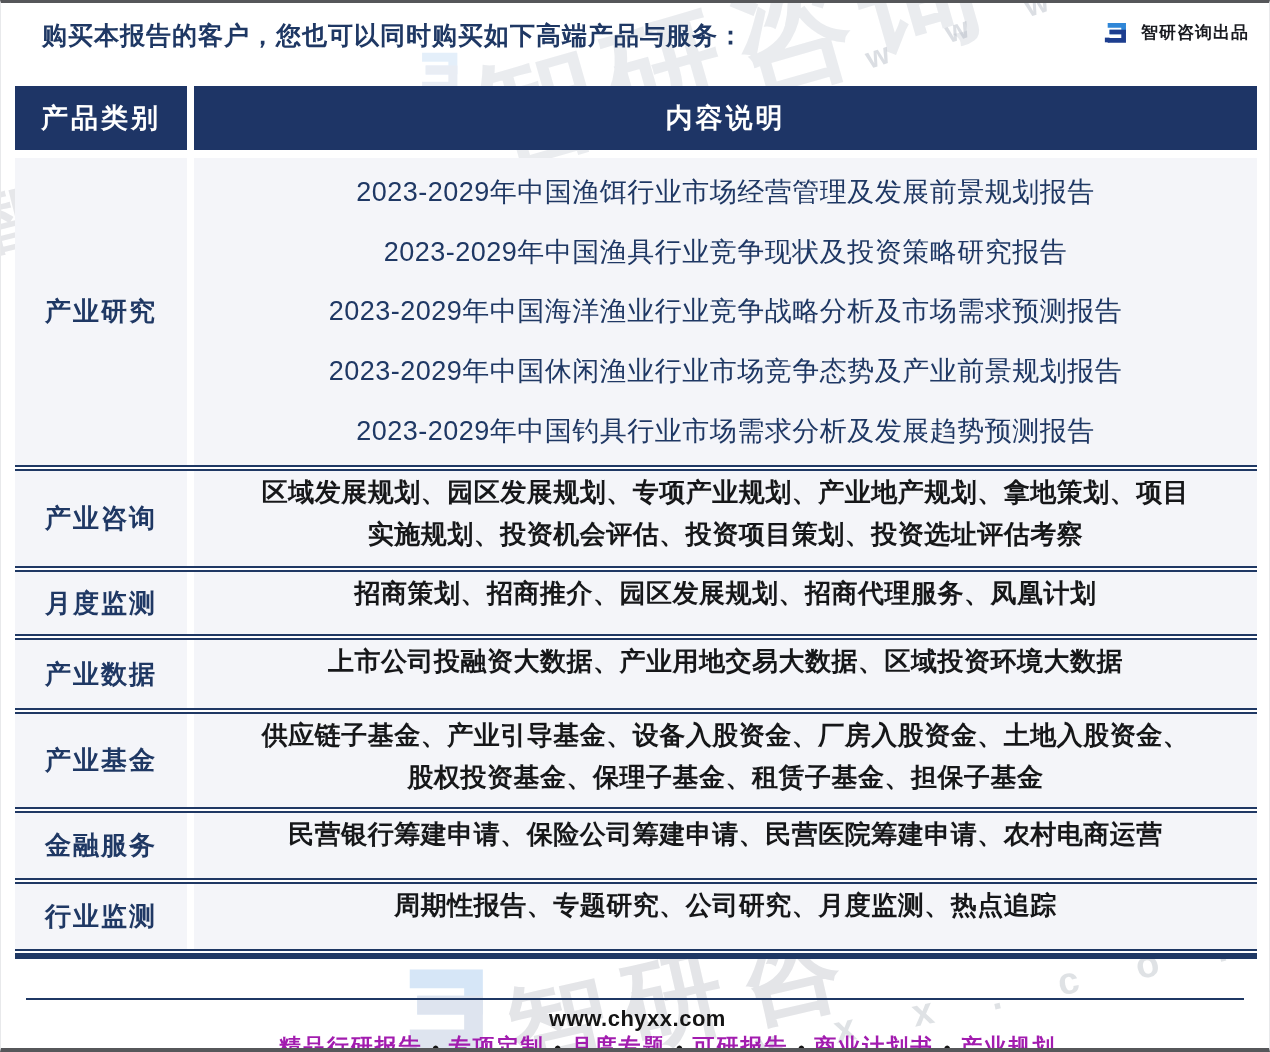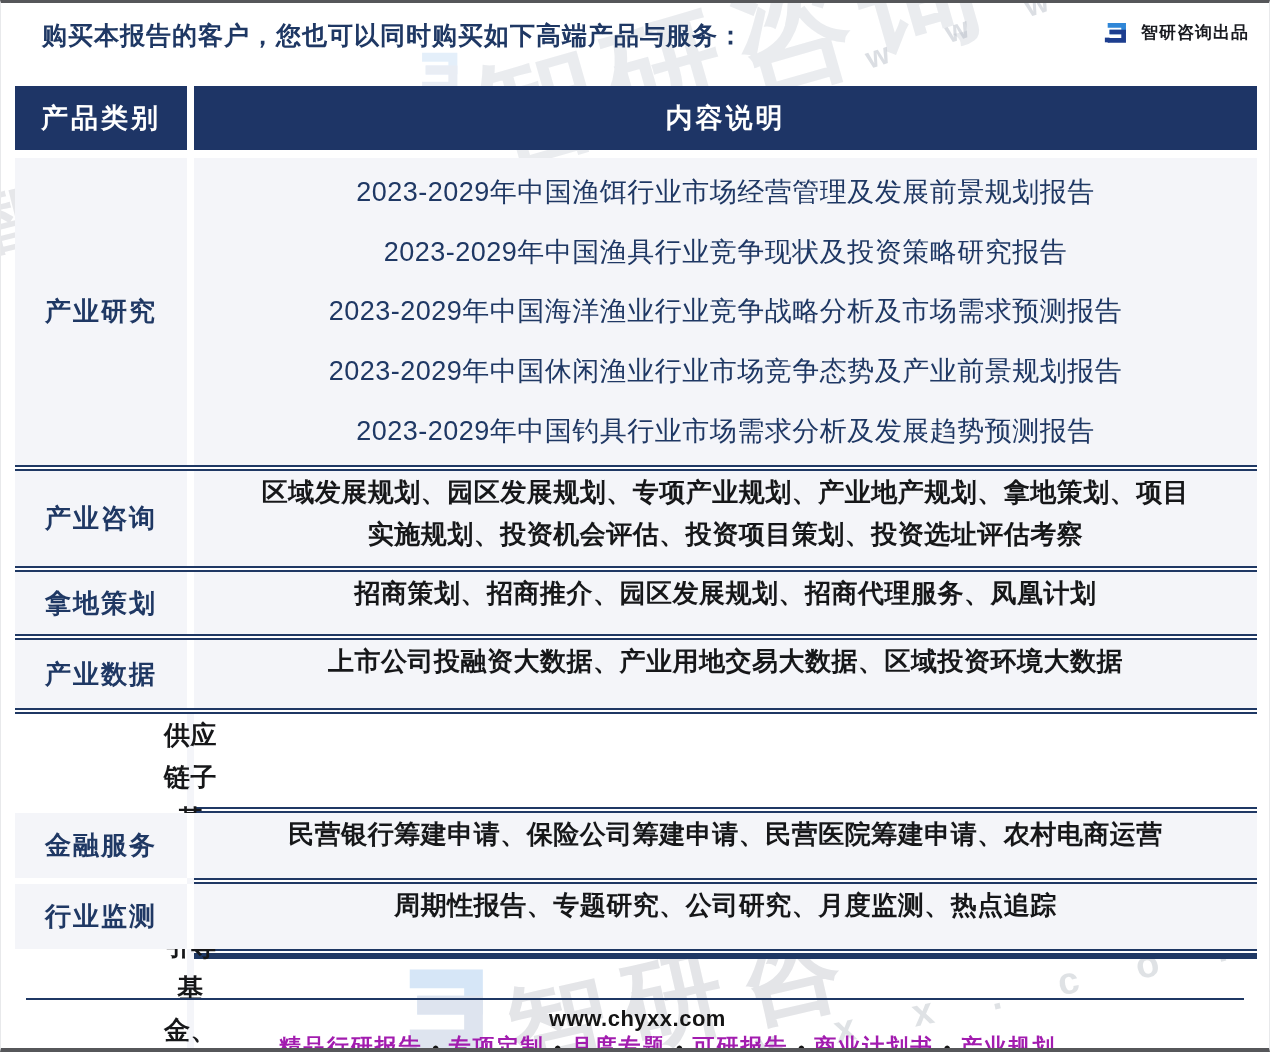--- a/index.html
+++ b/index.html
@@ -157,36 +157,37 @@
           <div class="t-row" style="height: 95px;">
             <div class="t-cell cat">产业咨询</div>
             <div class="t-gap"></div>
             <div class="t-cell desc">
               <div class="desc-text">区域发展规划、园区发展规划、专项产业规划、产业地产规划、拿地策划、项目
 实施规划、投资机会评估、投资项目策划、投资选址评估考察</div>
             </div>
           </div>
           <div class="t-sep"></div>
           <div class="t-row" style="height: 62px;">
-            <div class="t-cell cat">拿地策划</div>
+            <div class="t-cell cat">月度监测</div>
             <div class="t-gap"></div>
             <div class="t-cell desc">
               <div class="desc-text">招商策划、招商推介、园区发展规划、招商代理服务、凤凰计划</div>
             </div>
           </div>
           <div class="t-sep"></div>
           <div class="t-row" style="height: 68px;">
             <div class="t-cell cat">产业数据</div>
             <div class="t-gap"></div>
             <div class="t-cell desc">
               <div class="desc-text">上市公司投融资大数据、产业用地交易大数据、区域投资环境大数据</div>
             </div>
           </div>
           <div class="t-sep"></div>
           <div class="t-row" style="height: 93px;">
+            <div class="t-cell cat">产业基金</div>
             <div class="t-gap"></div>
             <div class="t-cell desc">
               <div class="desc-text">供应链子基金、产业引导基金、设备入股资金、厂房入股资金、土地入股资金、
 股权投资基金、保理子基金、租赁子基金、担保子基金</div>
             </div>
           </div>
           <div class="t-sep"></div>
           <div class="t-row" style="height: 65px;">
             <div class="t-cell cat">金融服务</div>
             <div class="t-gap"></div>

